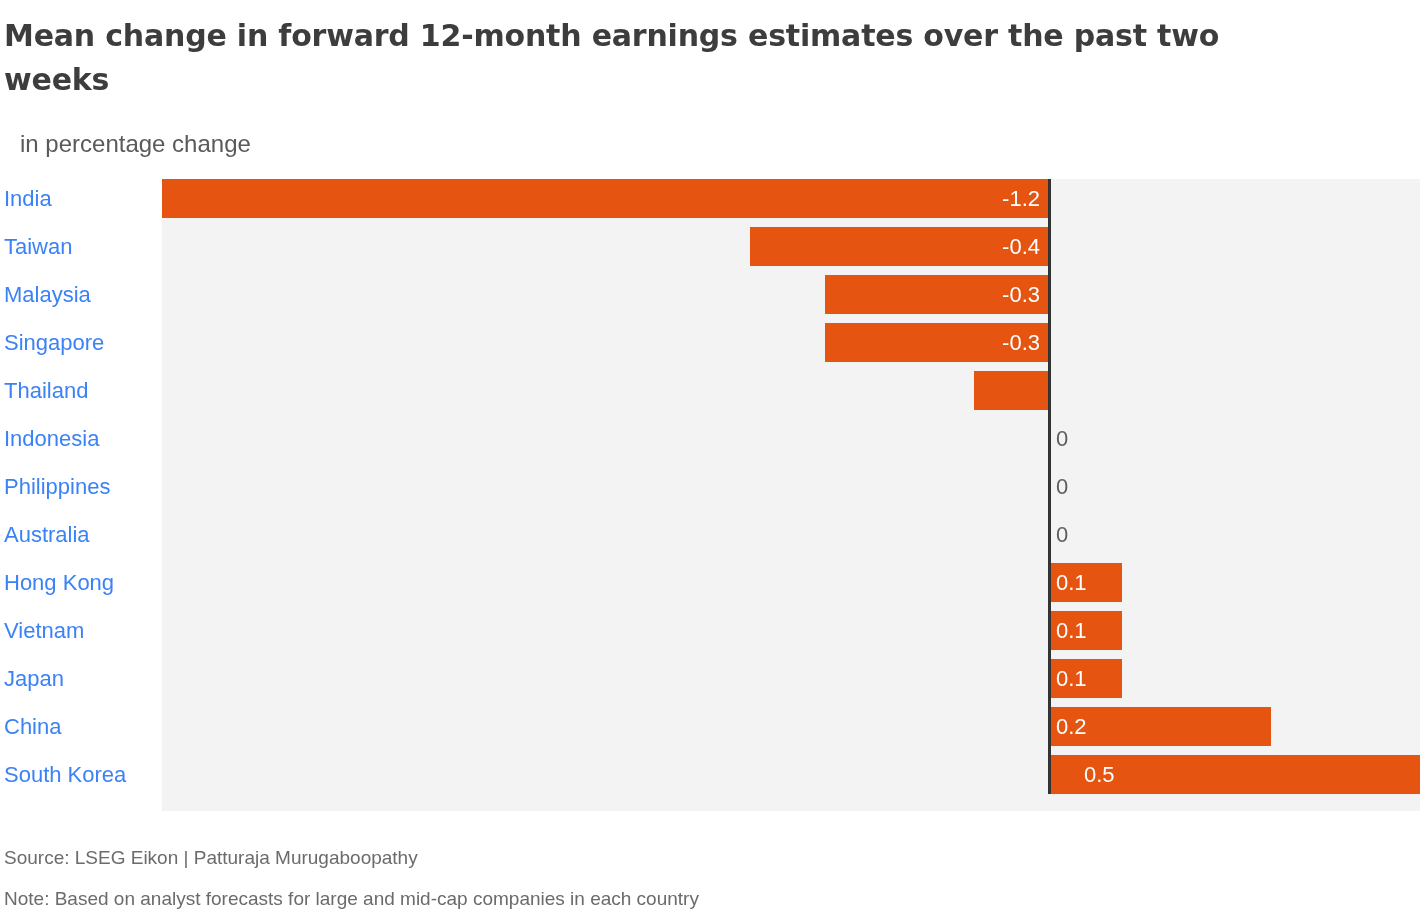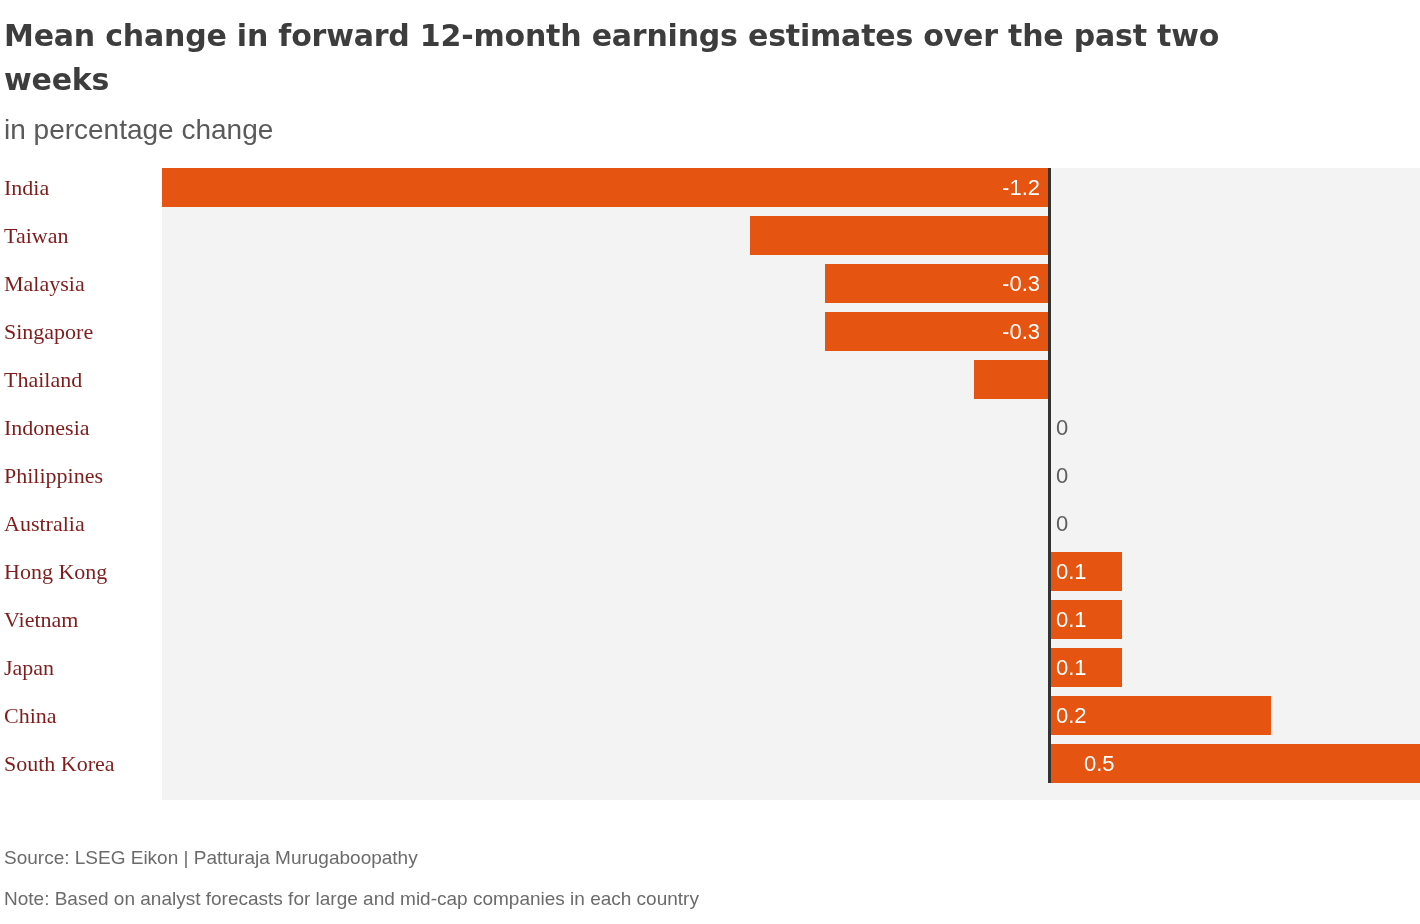--- a/index.html
+++ b/index.html
@@ -26,23 +26,23 @@
     line-height: 1.45;
     color: #3d3d3d;
     margin: 0;
     padding: 14px 0 0 4px;
     letter-spacing: -0.2px;
     max-width: 1310px;
   }
   .chart-subtitle {
     font-family: "Liberation Sans", sans-serif;
     font-weight: 400;
-    font-size: 28px;
+    font-size: 24px;
     color: #5a5a5a;
-    margin: 0;
+    margin: 16px;
     padding: 14px 0 0 4px;
     line-height: 1.1;
   }
 
   
   .plot-area {
     position: relative;
     margin-top: 22px;
     height: 620px;
   }
@@ -50,22 +50,22 @@
     position: relative;
     height: 48px;
   }
   .row-label {
     position: absolute;
     left: 4px;
     top: 0;
     height: 39px;
     line-height: 39px;
     font-size: 22px;
-    color: #7f1d1d;
-    font-family: Liberation Serif, serif;
+    color: #3b82f6;
+    font-family: Liberation Sans, sans-serif;
     white-space: nowrap;
   }
   .track {
     position: absolute;
     left: 162px;
     right: 0;
     top: 0;
     height: 56px;
     background: #f3f3f3;
   }
@@ -134,20 +134,21 @@
         <div class="row-label">India</div>
         <div class="track">
           <div class="bar" style="left: 0px; width: 886px;"></div>
           <div class="bar-value neg" style="left: 0px; width: 878px;">-1.2</div>
         </div>
       </div>
       <div class="row">
         <div class="row-label">Taiwan</div>
         <div class="track">
           <div class="bar" style="left: 588.4px; width: 297.6px;"></div>
+          <div class="bar-value neg" style="left: 0px; width: 878px;">-0.4</div>
         </div>
       </div>
       <div class="row">
         <div class="row-label">Malaysia</div>
         <div class="track">
           <div class="bar" style="left: 662.8px; width: 223.2px;"></div>
           <div class="bar-value neg" style="left: 0px; width: 878px;">-0.3</div>
         </div>
       </div>
       <div class="row">

